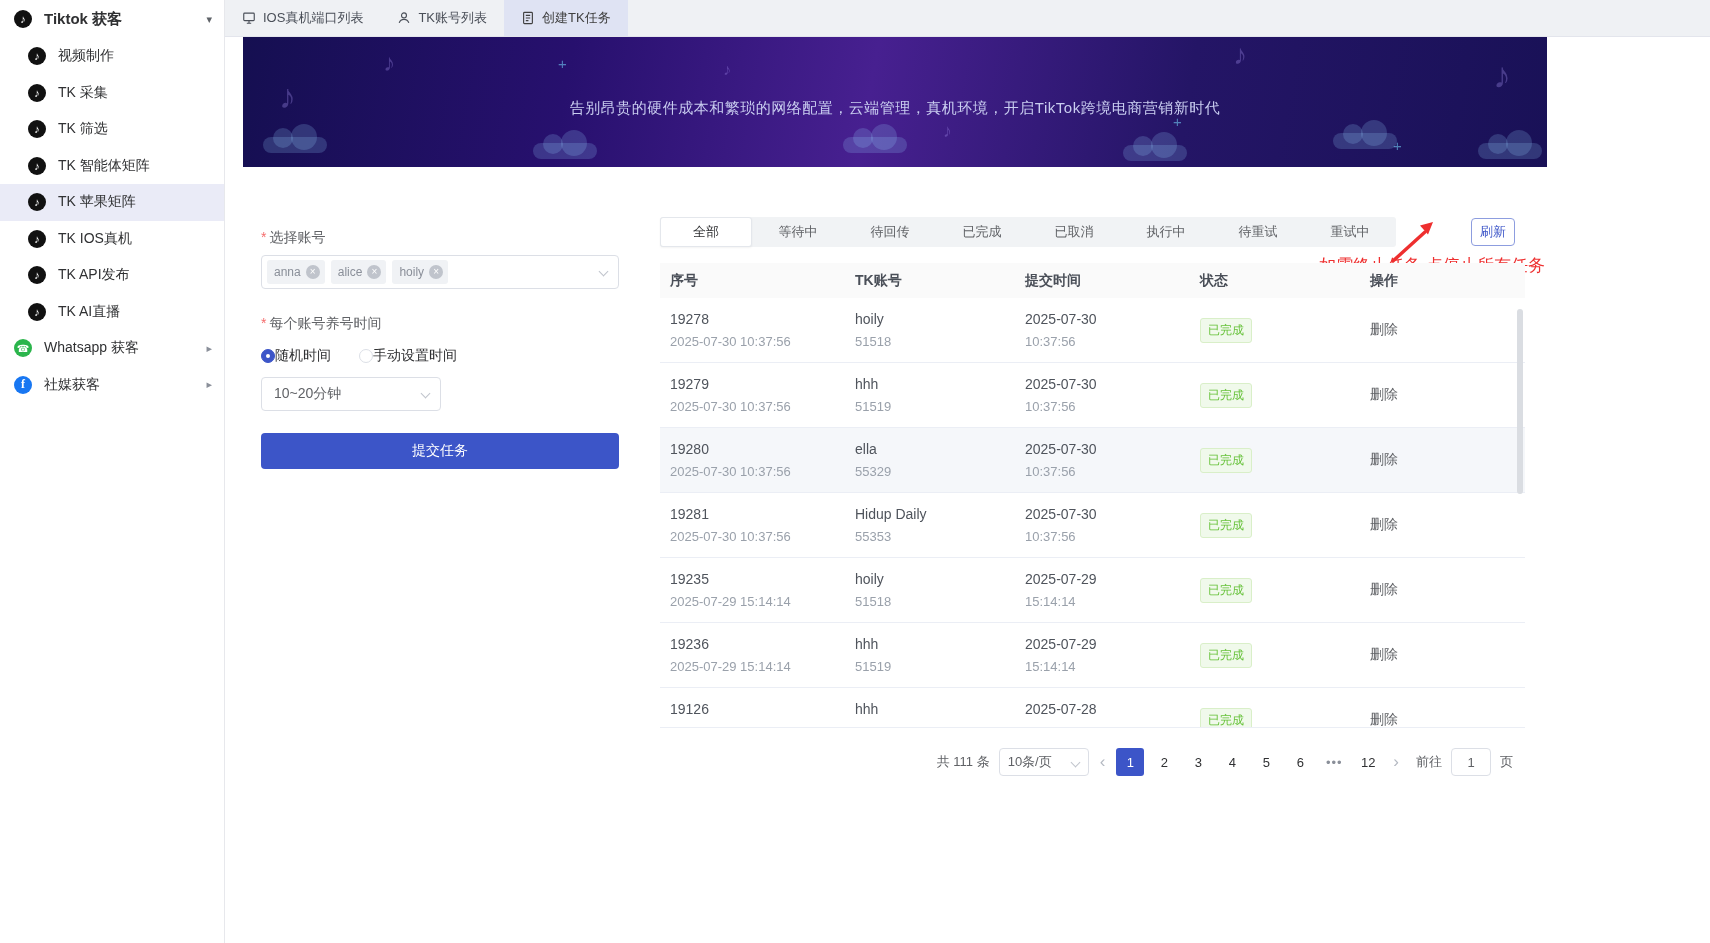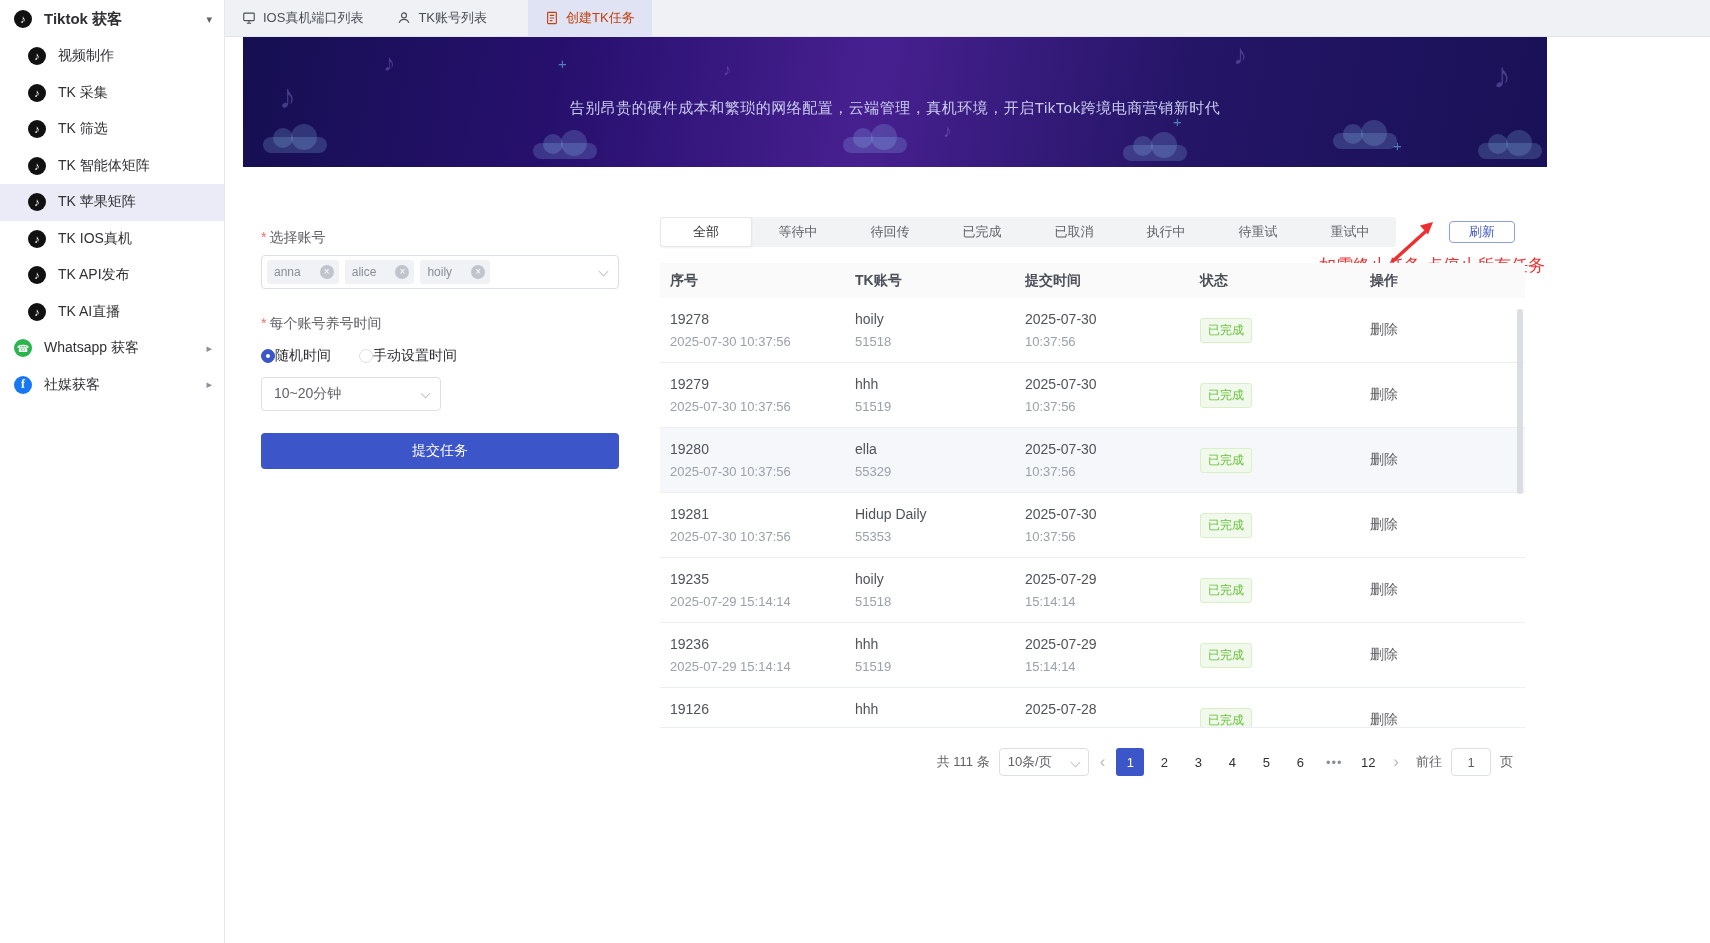--- a/index.html
+++ b/index.html
@@ -25,21 +25,21 @@
   .s-label { margin-left:12px; white-space:nowrap; }
   .s-caret { margin-left:auto; color:#8a8f99; font-size:11px; }
 
   
   .main { flex:1; display:flex; flex-direction:column; min-width:0; }
   .topbar { height:37px; background:#eff1f4; display:flex; align-items:stretch;
     border-bottom:1px solid #e3e5ec; flex-shrink:0; }
   .top-tab { display:flex; align-items:center; gap:7px; padding:0 17px; font-size:13px;
     color:#4a4f58; cursor:pointer; }
   .top-tab svg { width:14px; height:14px; fill:none; stroke:currentColor; stroke-width:1.3; }
-  .top-tab.active { background:#dfe3f3; color:#c2410c;margin-left:24px; }
+  .top-tab.active { background:#dfe3f3; color:#404040; }
 
   
   .page { position:relative; width:1304px; margin-left:18px; flex:1; }
 
   
   .banner { position:relative; height:130px; overflow:hidden; display:flex; flex-direction:column;
     align-items:center; justify-content:center;
     background:linear-gradient(100deg,#150f51 0%,#27106e 25%,#472090 48%,#241566 72%,#191157 100%); }
   .banner-title { z-index:2; color:#fff; font-size:24px; font-weight:bold; letter-spacing:.5px; }
   .banner-sub { z-index:2; color:#c9cdf0; font-size:15px; margin-top:13px; letter-spacing:.5px; }
@@ -80,21 +80,21 @@
   .panel-title { font-size:15px; font-weight:bold; color:#303133; }
   .form-panel { width:358px; flex-shrink:0; }
   .records-panel { width:865px; margin-left:41px; flex-shrink:0; }
 
   
   .form-label { margin-top:26px; font-size:14px; color:#606266; }
   .req { color:#f56c6c; margin-right:3px; }
   .tag-select { position:relative; margin-top:8px; height:34px; border:1px solid #dcdfe6;
     border-radius:4px; display:flex; align-items:center; padding:0 26px 0 5px; cursor:pointer; }
   .tags { display:flex; align-items:center; }
-  .tag { display:flex; align-items:center; gap:19px; background:#f0f2f5; border-radius:3px;
+  .tag { display:flex; align-items:center; gap:5px; background:#f0f2f5; border-radius:3px;
     padding:0 2px 0 7px; height:24px; font-size:12px; color:#8a8f99; margin-right:6px; }
   .tag-close { width:14px; height:14px; border-radius:50%; background:#c0c4cc; color:#fff;
     font-size:10px; line-height:14px; text-align:center; cursor:pointer; margin-right:3px; }
   .chev { position:absolute; right:11px; top:12px; width:7px; height:7px;
     border-right:1.4px solid #c0c4cc; border-bottom:1.4px solid #c0c4cc; transform:rotate(45deg); }
   .radio-row { margin-top:14px; display:flex; align-items:center; gap:28px; }
   .radio { display:flex; align-items:center; gap:0; font-size:14px; color:#303133; cursor:pointer; }
   .radio-dot { width:14px; height:14px; border-radius:50%; border:1px solid #dcdfe6;
     background:#fff; position:relative; flex-shrink:0; }
   .radio.checked .radio-dot { border-color:#3c55c8; background:#3c55c8; }
@@ -107,21 +107,21 @@
     border:none; border-radius:4px; font-size:14px; cursor:pointer;
     font-family:"Liberation Sans","DejaVu Sans",sans-serif; }
 
   
   .filter-row { margin-top:14px; display:flex; align-items:center; justify-content:space-between; }
   .filter-tabs { display:flex; background:#f1f3f5; border-radius:3px; }
   .filter-tab { width:92px; height:30px; display:flex; align-items:center; justify-content:center;
     font-size:13px; color:#606266; cursor:pointer; }
   .filter-tab.active { background:#fff; color:#303133; border:1px solid #e4e7ec; border-radius:3px;
     box-shadow:0 1px 2px rgba(0,0,0,.05); }
-  .refresh-btn { height:22px; padding:0 19px; border:1px solid #8d9ddf; color:#3c55c8;
+  .refresh-btn { height:28px; padding:0 8px; border:1px solid #8d9ddf; color:#3c55c8;
     background:#fff; border-radius:4px; font-size:13px; cursor:pointer; margin-right:10px;
     font-family:"Liberation Sans","DejaVu Sans",sans-serif; }
 
   .table-wrap { position:relative; margin-top:16px; height:465px; overflow:hidden;
     border-bottom:1px solid #ebeef5; }
   .t-header { display:flex; align-items:center; height:35px; background:#fafafa; }
   .hcell { font-size:14px; font-weight:bold; color:#4a4f58; padding-left:10px; }
   .t-row { display:flex; align-items:center; height:65px; border-bottom:1px solid #ebeef5; }
   .t-row.hl { background:#f5f7fa; }
   .cell { padding-left:10px; display:flex; flex-direction:column; justify-content:center; }

